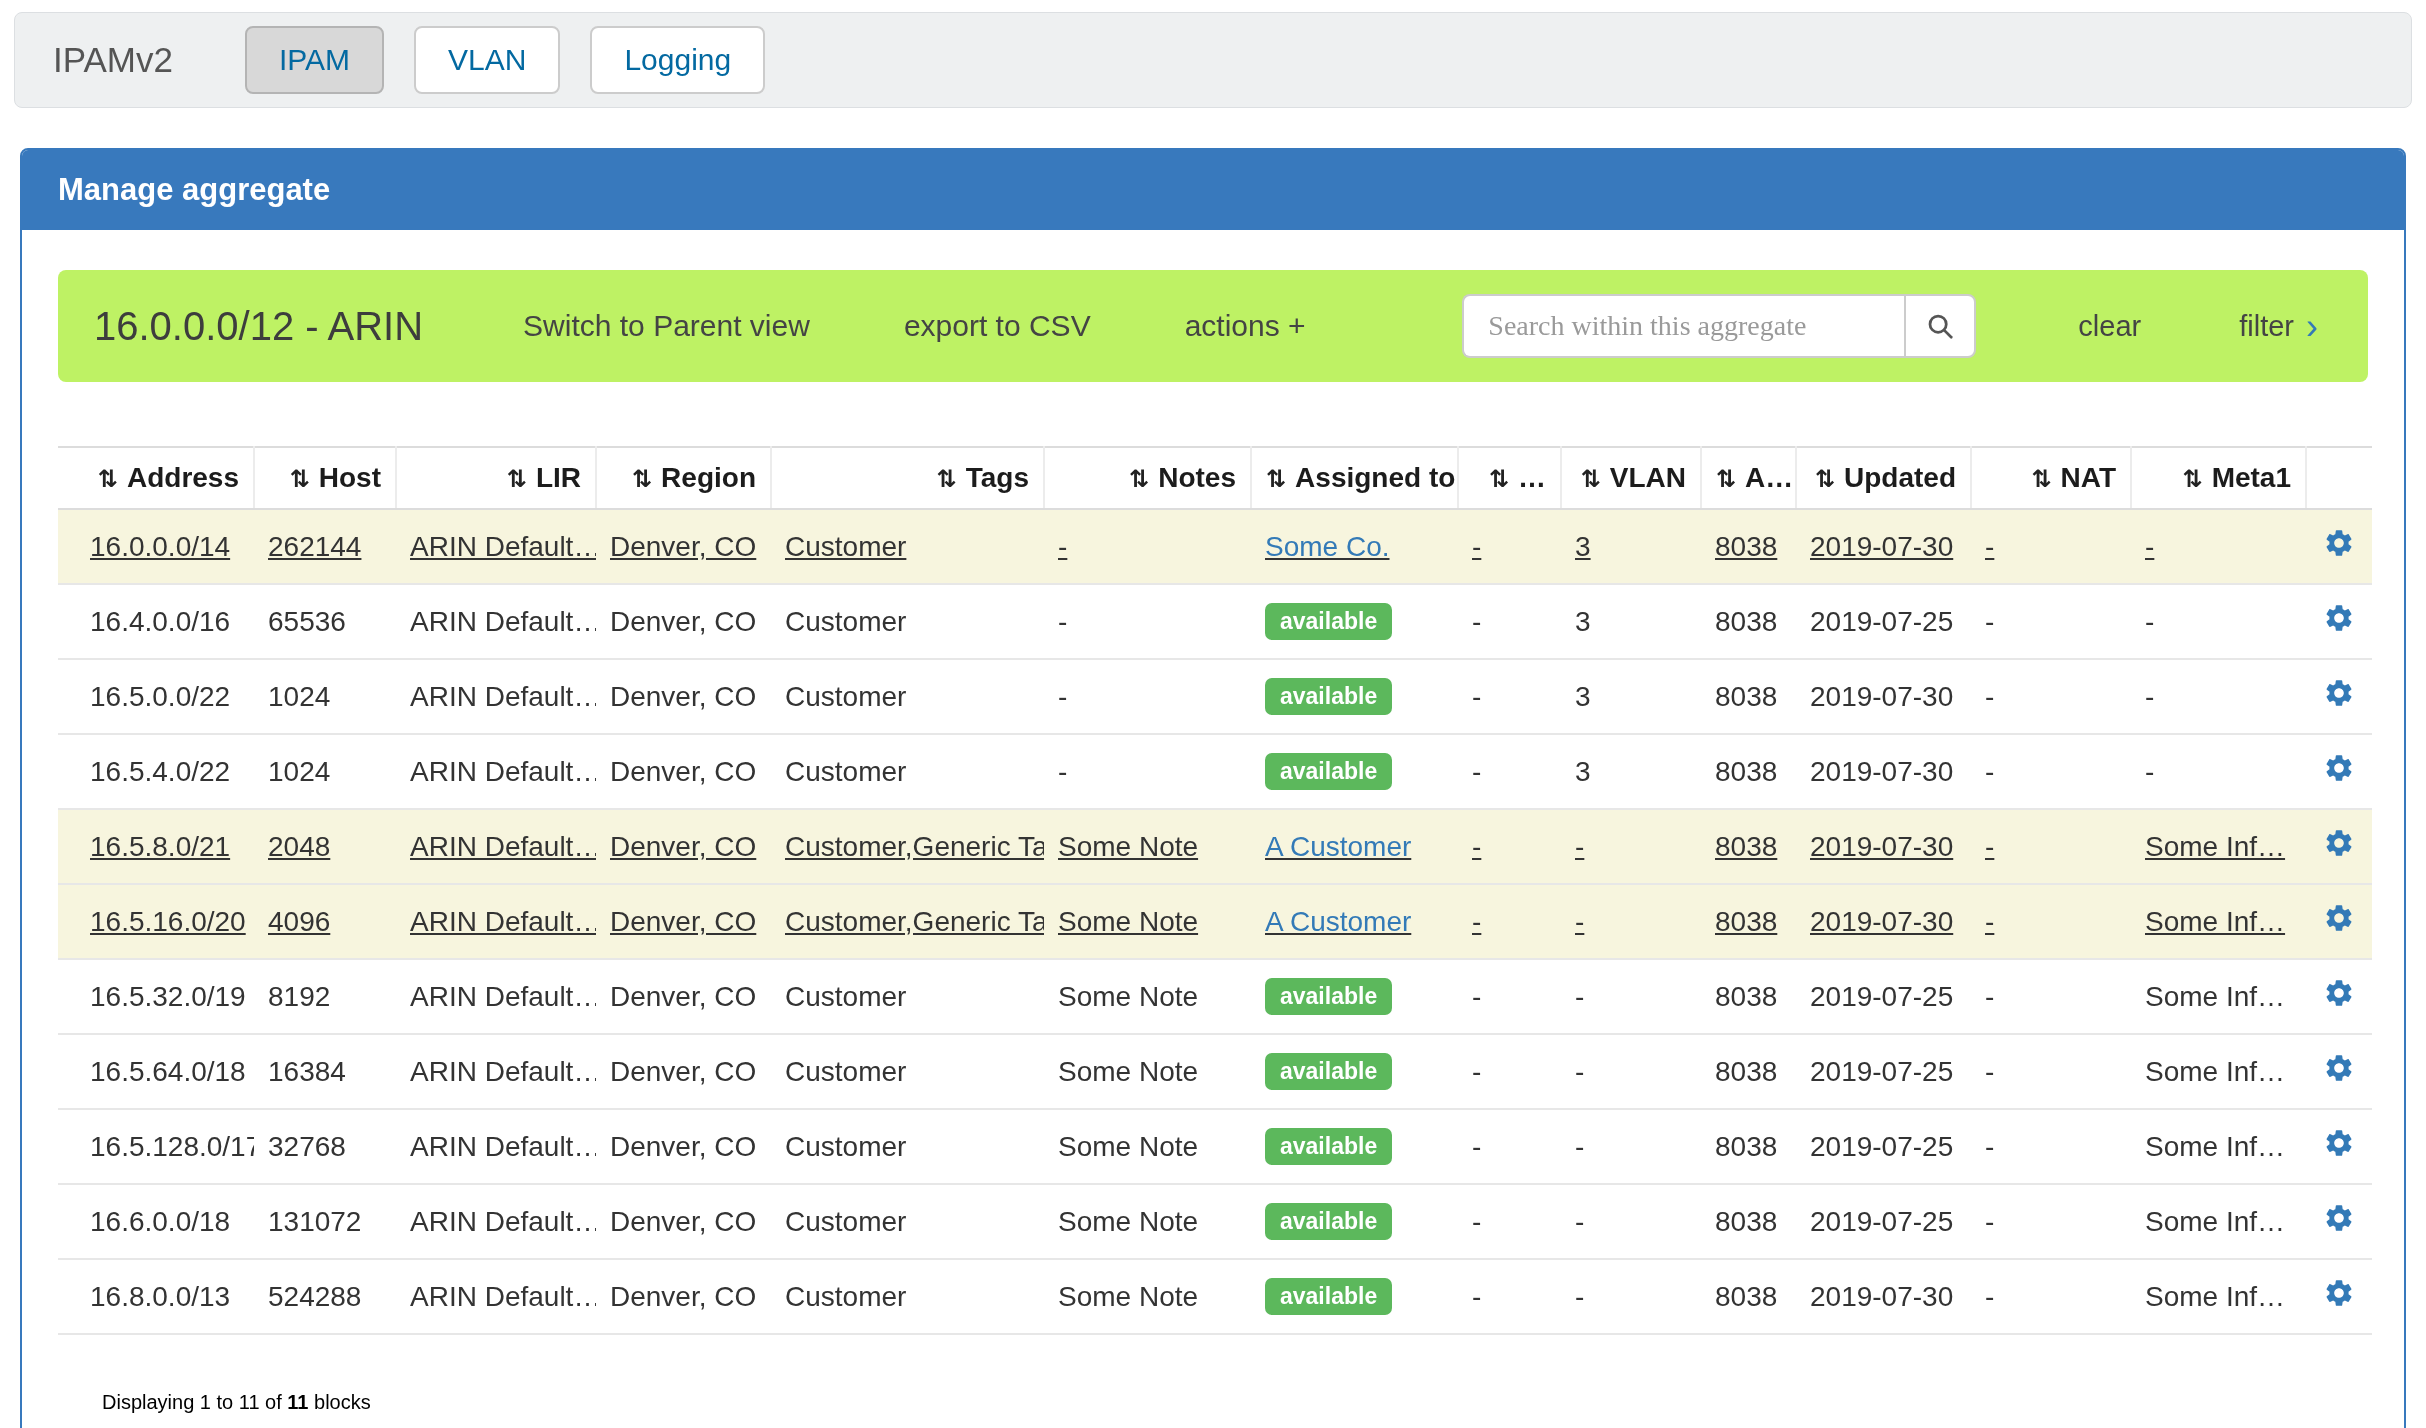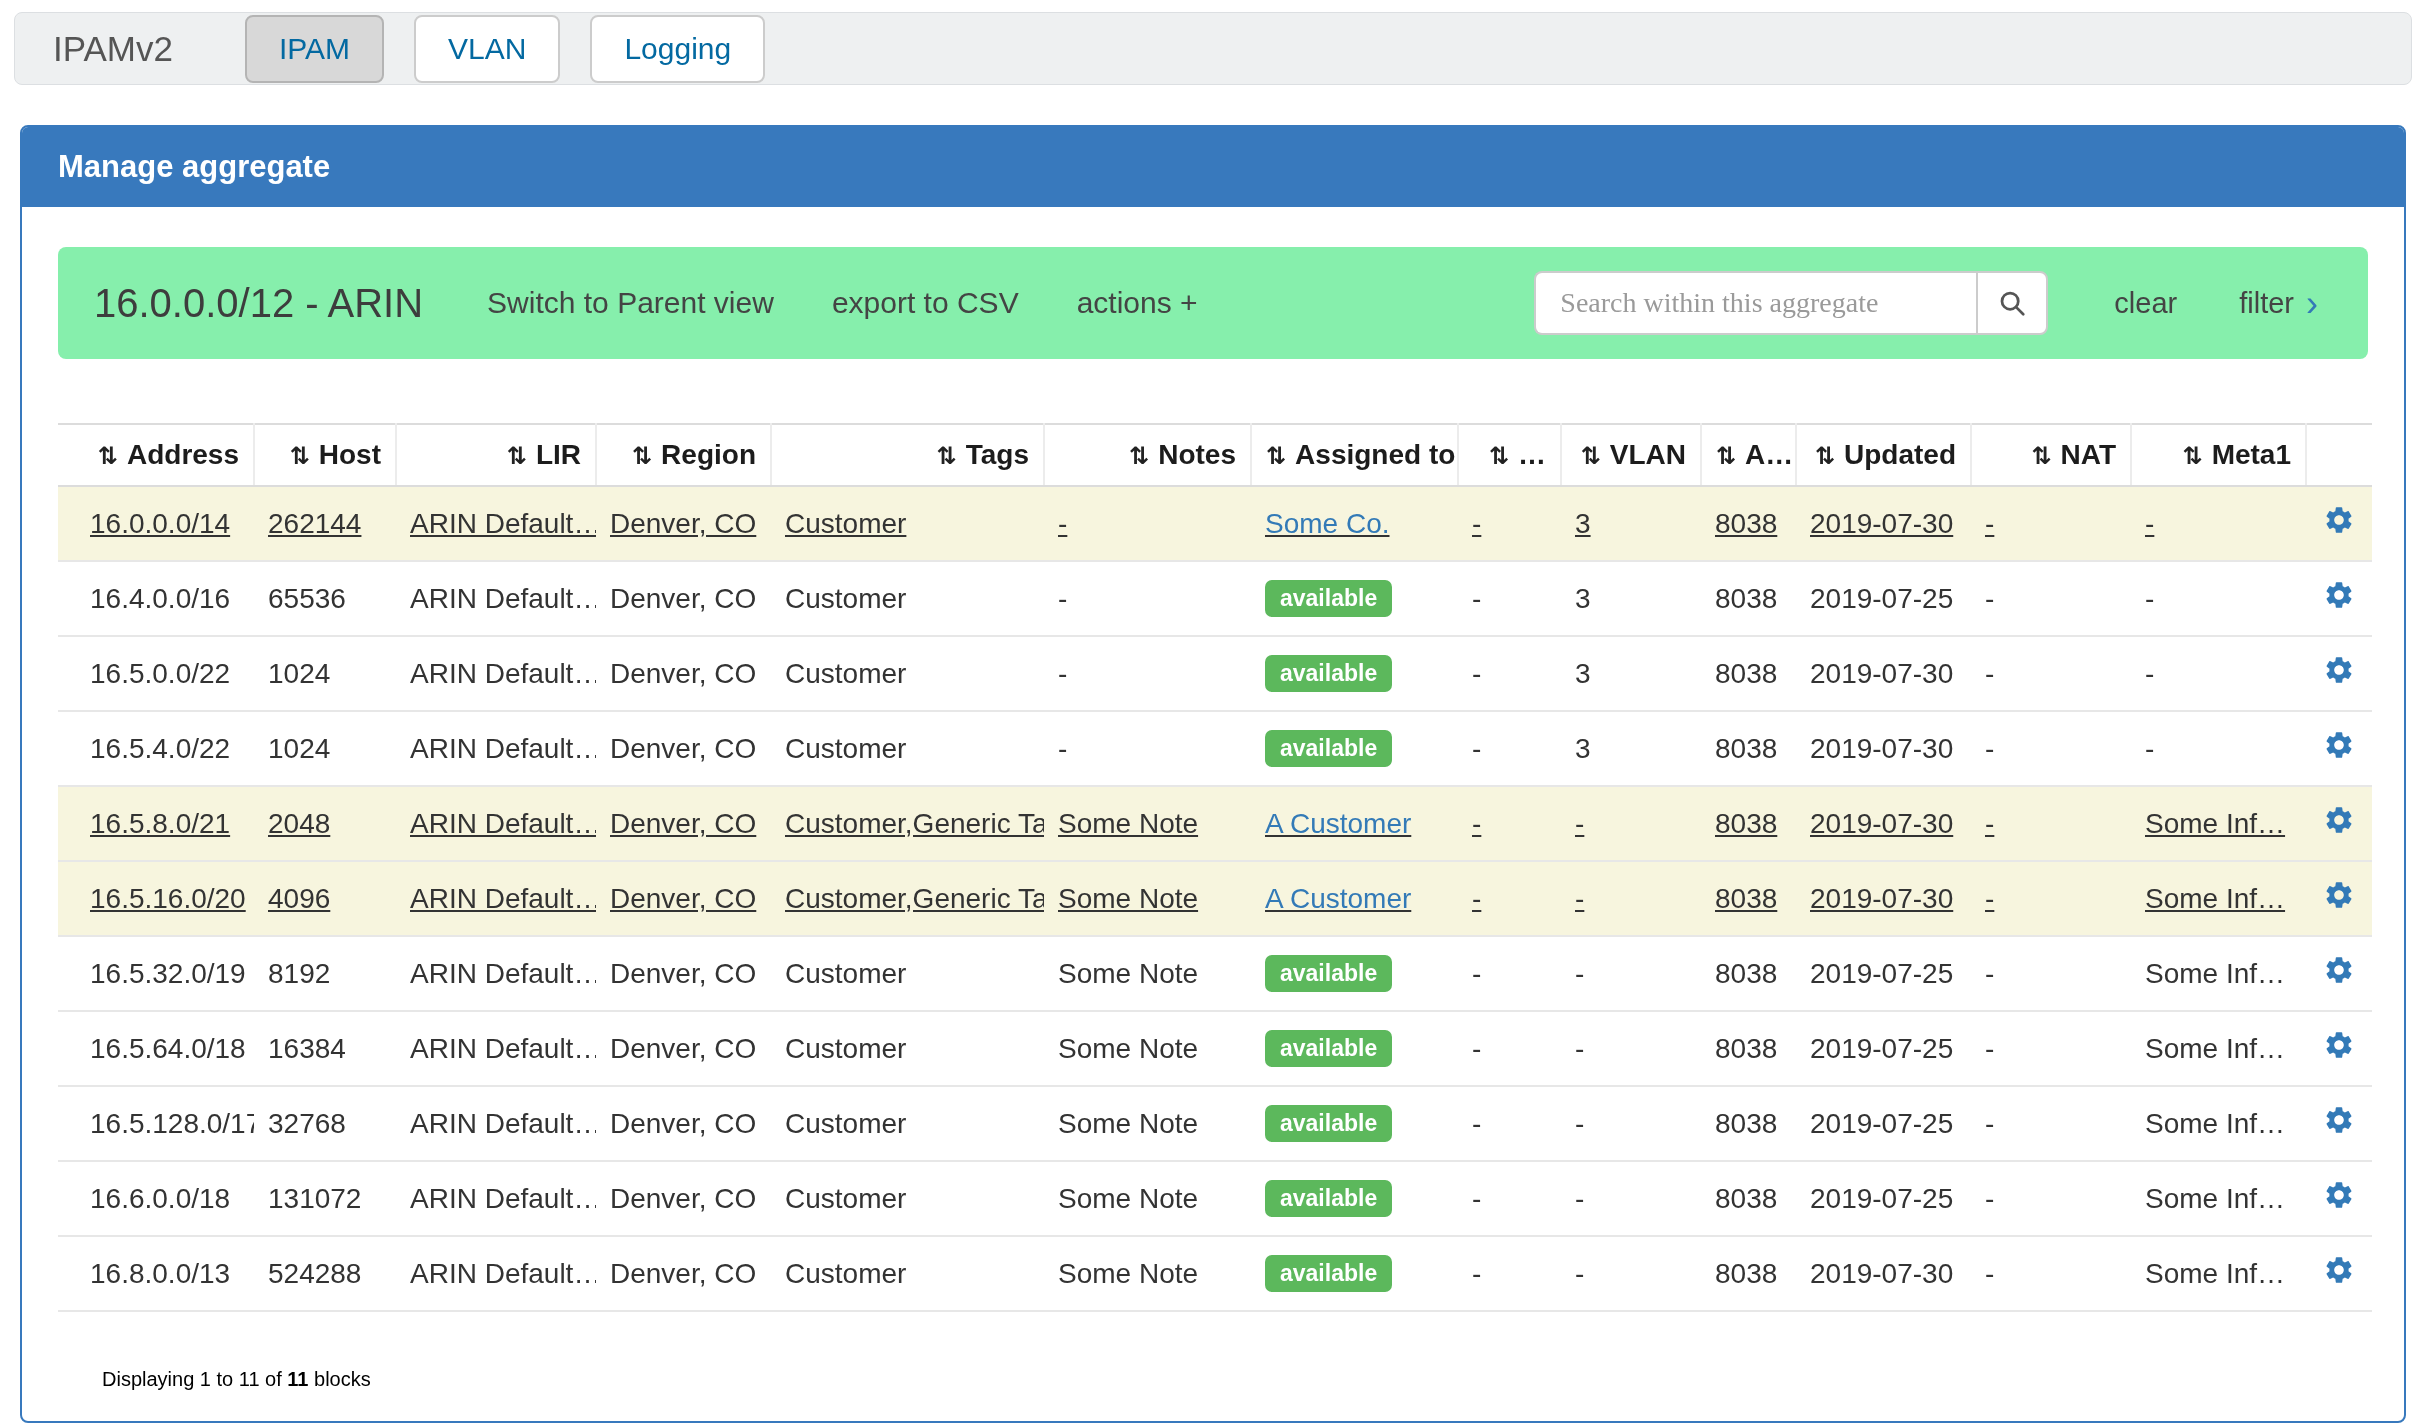--- a/index.html
+++ b/index.html
@@ -9,21 +9,21 @@
     background: #ffffff;
     color: #333;
   }
 
   
   .navbar {
     margin: 12px 14px 0;
     background: var(--navbar-bg, #eef0f1);
     border: 1px solid #dcdfe2;
     border-radius: 8px;
-    height: 73px;
+    height: 96px;
     display: flex;
     align-items: center;
     padding: 0 38px;
   }
   .brand {
     font-size: 35px;
     color: #555;
     margin-right: 72px;
     text-decoration: none;
     cursor: pointer;
@@ -56,25 +56,26 @@
     background: var(--panel-header-blue, #3879bd);
     color: #fff;
     font-weight: bold;
     font-size: 31px;
     padding: 22px 36px;
   }
   .panel-body { padding: 40px 36px 30px; }
 
   
   .toolbar {
-    background: #86efac;
+    background: #bef264;
     border-radius: 8px;
     padding: 24px 36px;
     display: flex;
     align-items: center;
+    gap: 36px;
   }
   .agg-title { font-size: 40px; color: #3d3d3d; margin-right: 64px; white-space: nowrap; }
   .tb-link { font-size: 30px; color: #444; margin-right: 58px; cursor: pointer; white-space: nowrap; }
   .search-group { margin-left: auto; display: flex; align-items: center; }
   .search-input {
     width: 442px; height: 64px;
     font-family: Liberation Serif, serif; font-size: 28px; color: #555;
     padding: 0 24px;
     border: 2px solid #ccc; border-right: none;
     border-radius: 8px 0 0 8px;

